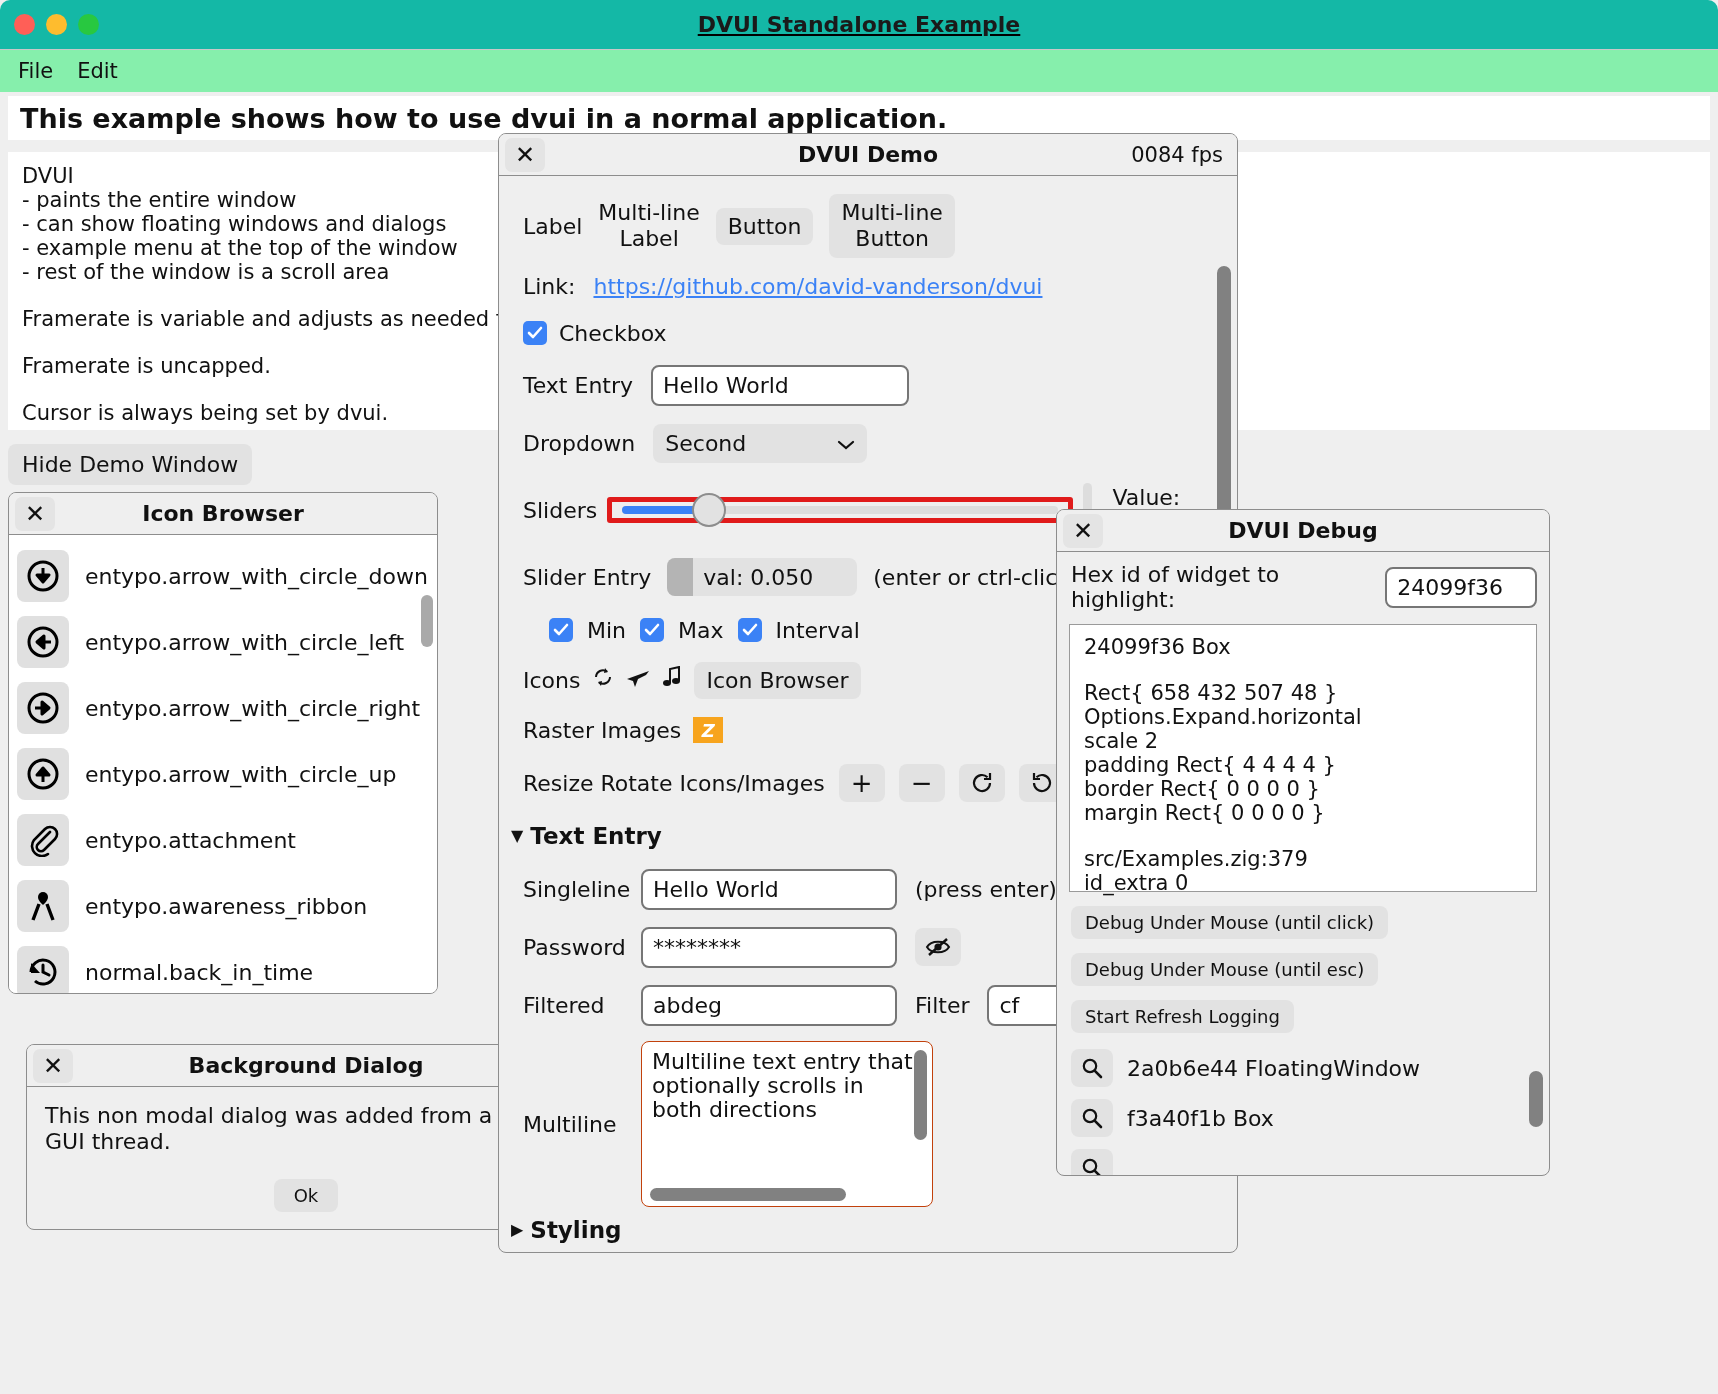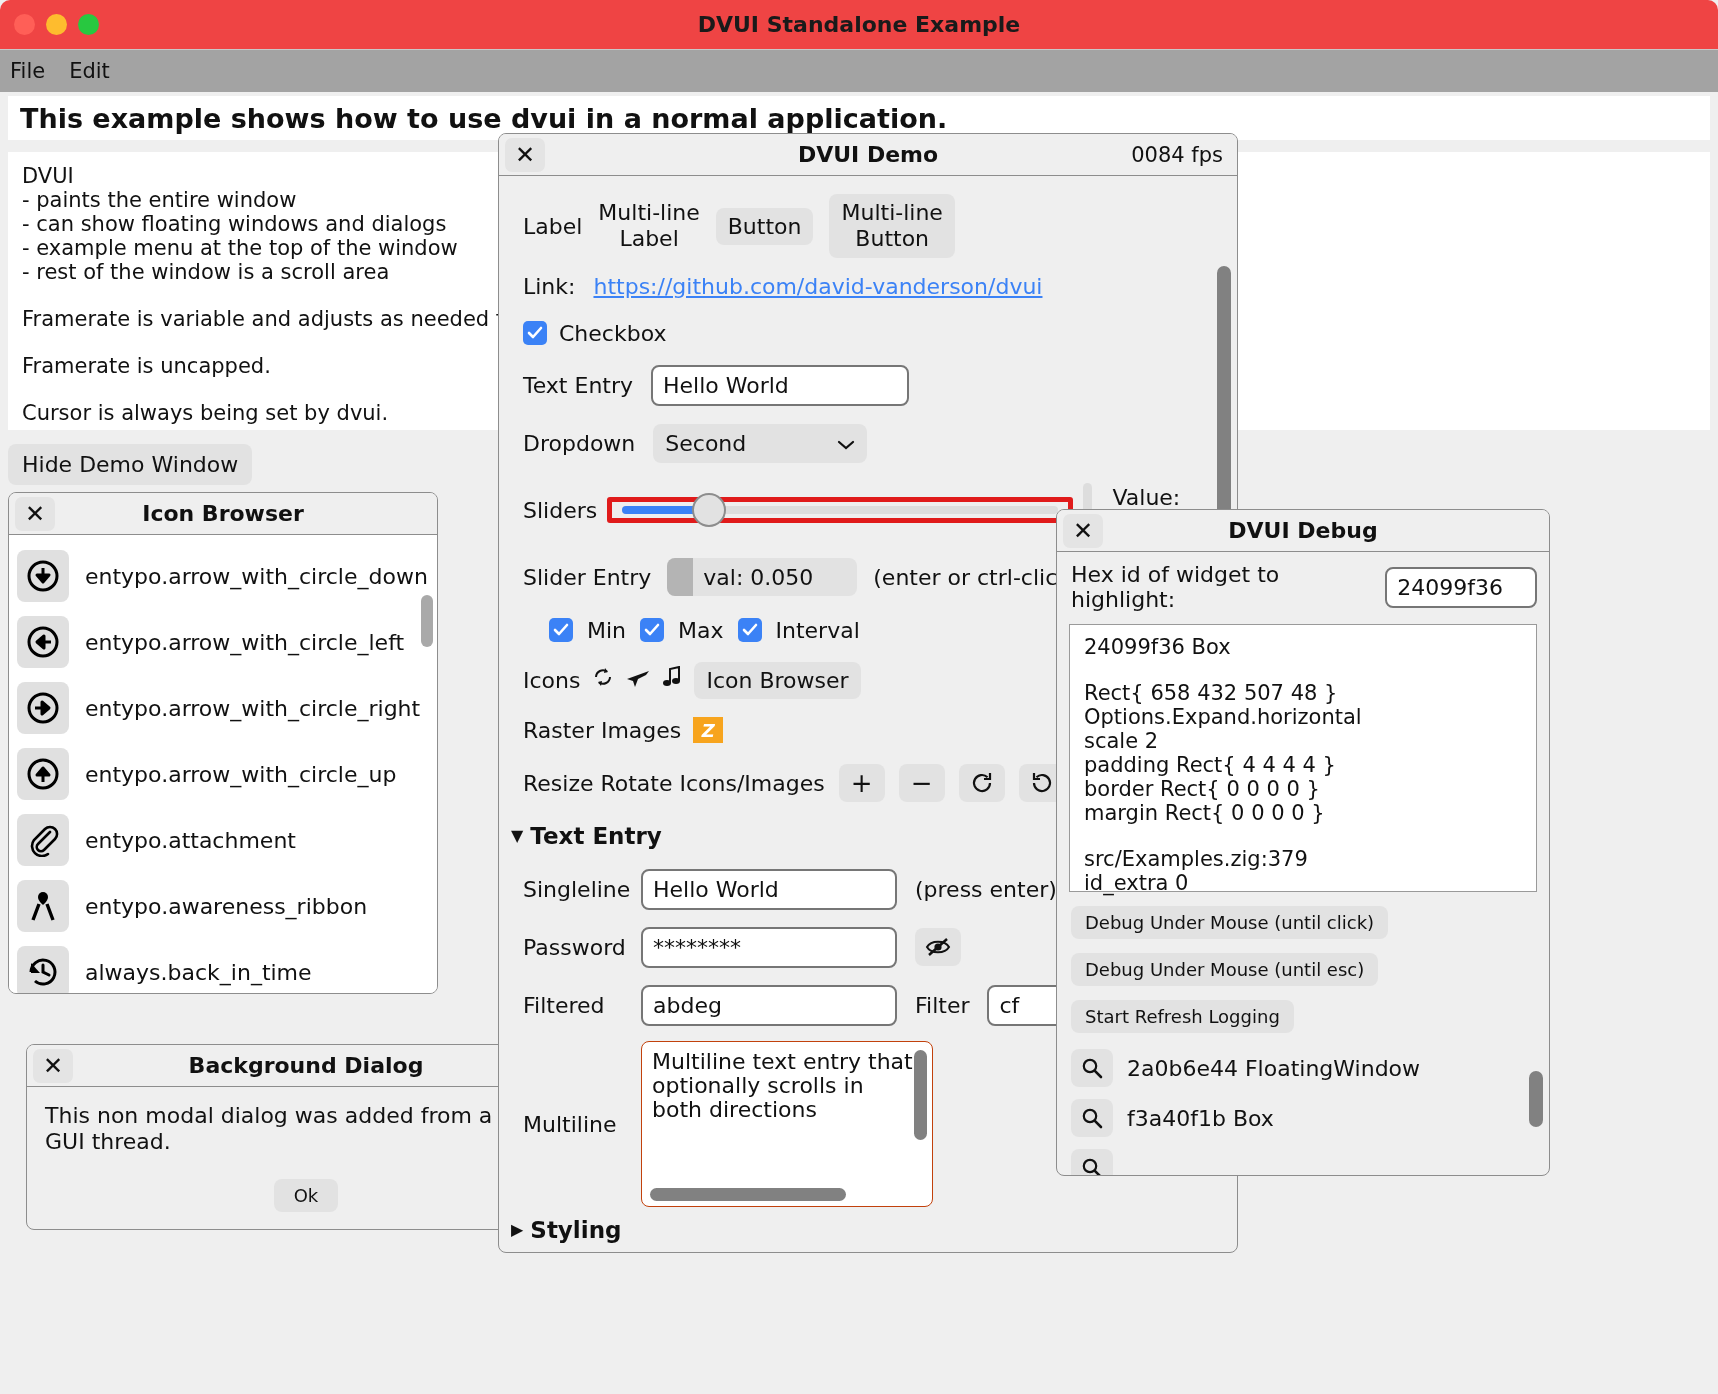--- a/index.html
+++ b/index.html
@@ -7,39 +7,40 @@
     width: 1718px; height: 1394px;
     background: #efefef;
     font-family: "DejaVu Sans", sans-serif;
     overflow: hidden;
   }
   #root { position: relative; width: 1718px; height: 1394px; background: #efefef; }
 
   
   .os-titlebar {
     position: absolute; left: 0; top: 0; width: 1718px; height: 50px;
-    background: #ef4444;
+    background: #14b8a6;
     border-bottom: 1px solid #c8c8c8;
     border-top-left-radius: 10px; border-top-right-radius: 10px;
-    display: flex; align-items: center;
+    display: flex; align-items: center; text-decoration: underline;
   }
   .traffic { position: absolute; left: 14px; top: 14px; display: flex; gap: 11px; }
   .dot { width: 21px; height: 21px; border-radius: 50%; }
   .dot.red { background: #ff5f57; }
   .dot.yellow { background: #febc2e; }
   .dot.green { background: #28c840; }
   .os-title {
     width: 100%; text-align: center;
     font-size: 22px; font-weight: bold; color: #1a1a1a;
   }
 
   
   .menubar {
     position: absolute; left: 0; top: 50px; width: 1718px; height: 42px;
-    background: #a3a3a3; display: flex; align-items: center; gap: 4px;
+    background: #86efac; display: flex; align-items: center; gap: 4px;
+    padding-left: 8px;
   }
   .menu-item {
     font-size: 21px; color: #111; padding: 4px 10px; border-radius: 5px;
   }
 
   
   .headline-band {
     position: absolute; left: 8px; top: 96px; width: 1702px; height: 44px;
     background: #ffffff; display: flex; align-items: center; padding-left: 12px;
   }
@@ -320,21 +321,21 @@
         <div class="ib-label">entypo.awareness_ribbon</div>
       </div>
       <div class="ib-row">
         <div class="ib-icon">
           <svg width="36" height="36" viewBox="0 0 36 36">
               <path d="M6 18 a12 12 0 1 1 4 9" fill="none" stroke="#000" stroke-width="3"></path>
               <path d="M6 9 L6 19 L15 19 Z" fill="#000"></path>
               <path d="M18 11 L18 18 L24 21" fill="none" stroke="#000" stroke-width="3" stroke-linecap="round"></path>
             </svg>
         </div>
-        <div class="ib-label">always.back_in_time</div>
+        <div class="ib-label">normal.back_in_time</div>
       </div>
       <div class="ib-scroll-thumb"></div>
     </div>
   </div>
 
   <div class="fwin" id="background-dialog">
     <div class="fwin-title">
       <div class="fwin-close">✕</div>
       <div class="fwin-title-text">Background Dialog</div>
     </div>

